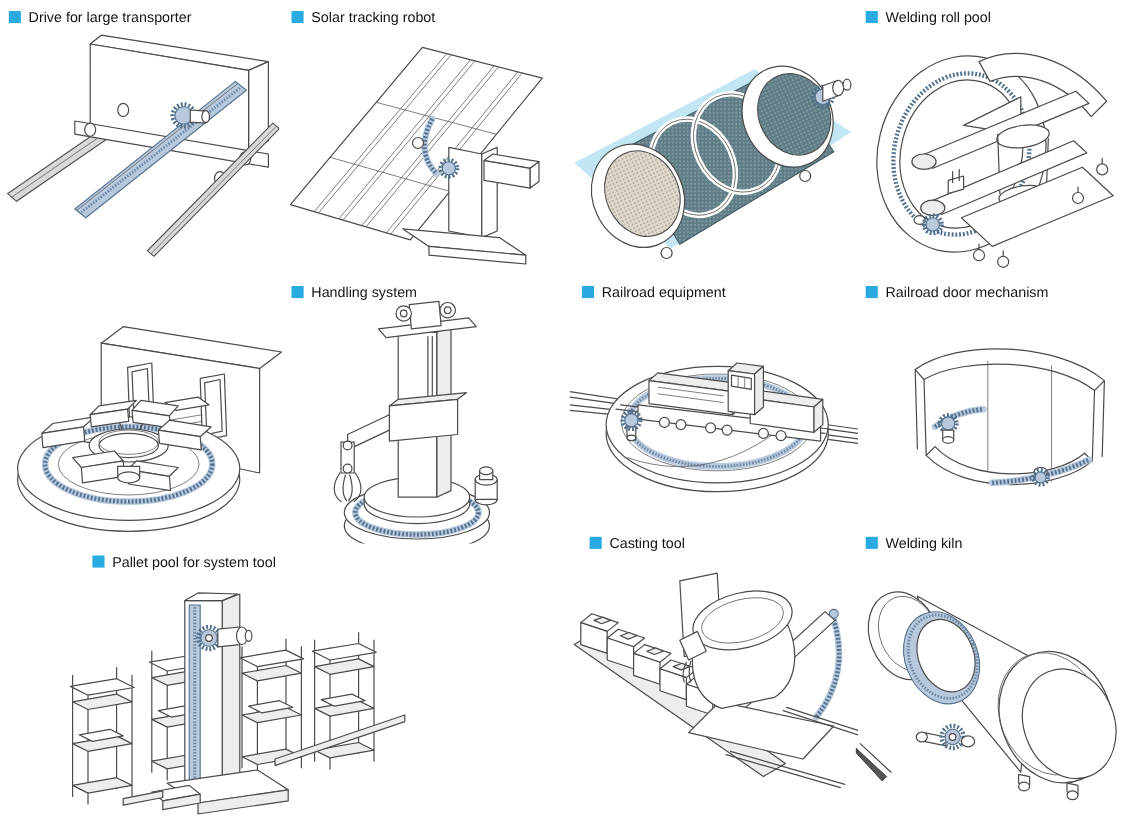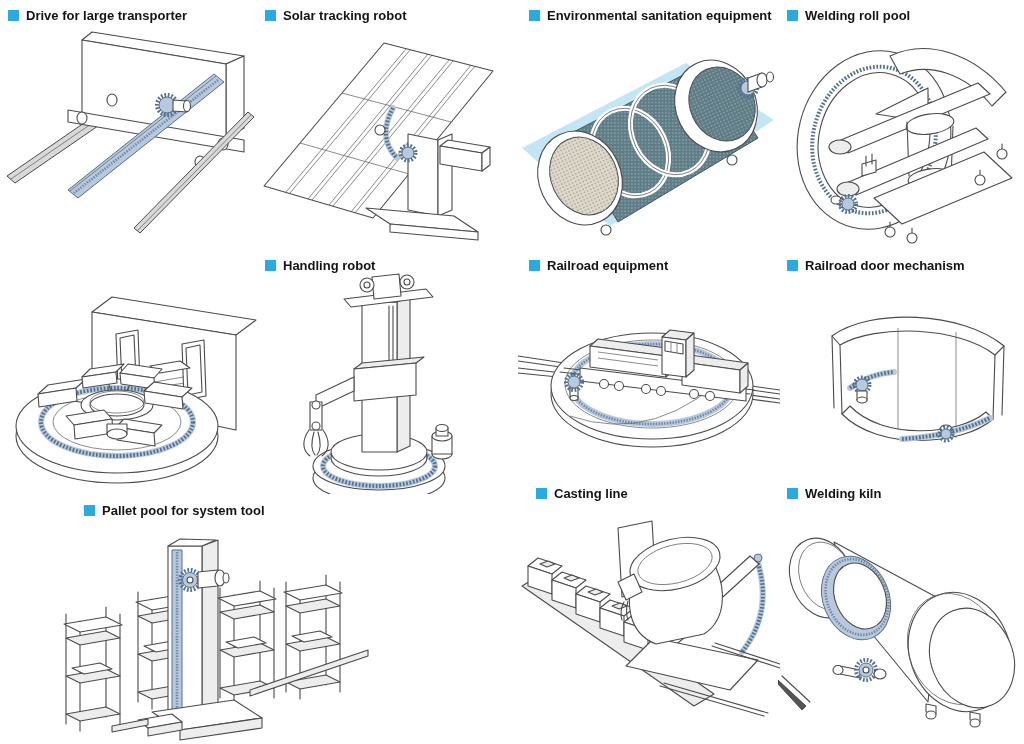--- a/index.html
+++ b/index.html
@@ -2,21 +2,21 @@
 <html style="--bullet: #29abe2;"><head>
 <meta charset="utf-8">
 <style>
   html,body { margin:0; padding:0; background:#ffffff; }
   .canvas {
     position:relative; width:1024px; height:744px; background:#fff;
     font-family:"Liberation Sans", sans-serif; overflow:hidden;
   }
   .app-label {
     position:absolute; display:flex; align-items:center; gap:7px;
-    font-weight:bold; font-size:13px; color:#141414; white-space:nowrap;
+    font-weight:normal; font-size:13px; color:#141414; white-space:nowrap;
   }
   .bullet { width:11px; height:11px; background:var(--bullet,#29abe2); flex:none; }
   .illo { position:absolute; }
   
   svg .ln { fill:none; stroke:#4b4b4b; stroke-width:1.1; stroke-linecap:round; stroke-linejoin:round; }
   svg .thin { fill:none; stroke:#5a5a5a; stroke-width:0.7; }
   svg .wh { fill:#ffffff; stroke:#4b4b4b; stroke-width:1.1; stroke-linejoin:round; }
   svg .lg { fill:#ededed; stroke:#4b4b4b; stroke-width:1.1; stroke-linejoin:round; }
   svg .gb { fill:#b9c9dd; stroke:#52718f; stroke-width:1; }
   svg .band { fill:none; stroke:#b9c9dd; stroke-width:6; stroke-linecap:round; }
@@ -30,47 +30,43 @@
 <div class="canvas">
 
   <div class="app-label" style="left:8px;top:8px">
     <span class="bullet"></span>
     <span>Drive for large transporter</span>
   </div>
   <div class="app-label" style="left:265px;top:8px">
     <span class="bullet"></span>
     <span>Solar tracking robot</span>
   </div>
-  <div class="app-label" style="left:529px;top:8px">
-    <span class="bullet"></span>
-    <span>Environmental sanitation equipment</span>
-  </div>
   <div class="app-label" style="left:787px;top:8px">
     <span class="bullet"></span>
     <span>Welding roll pool</span>
   </div>
   <div class="app-label" style="left:265px;top:258px">
     <span class="bullet"></span>
-    <span>Handling robot</span>
+    <span>Handling system</span>
   </div>
   <div class="app-label" style="left:529px;top:258px">
     <span class="bullet"></span>
     <span>Railroad equipment</span>
   </div>
   <div class="app-label" style="left:787px;top:258px">
     <span class="bullet"></span>
     <span>Railroad door mechanism</span>
   </div>
   <div class="app-label" style="left:84px;top:503px">
     <span class="bullet"></span>
     <span>Pallet pool for system tool</span>
   </div>
   <div class="app-label" style="left:536px;top:486px">
     <span class="bullet"></span>
-    <span>Casting line</span>
+    <span>Casting tool</span>
   </div>
   <div class="app-label" style="left:787px;top:486px">
     <span class="bullet"></span>
     <span>Welding kiln</span>
   </div>
 
   <svg class="illo" style="left:4px;top:26px" width="250" height="218" viewBox="0 0 250 218">
     <g>
       <polygon class="rail" points="160,42 168,49 11,157 3,150"></polygon>
       <path class="thin" d="M164 45 L7 153"></path>

